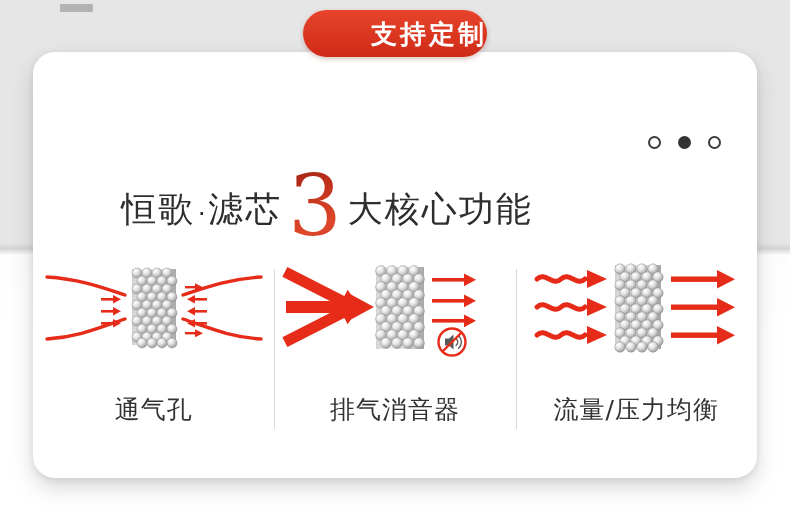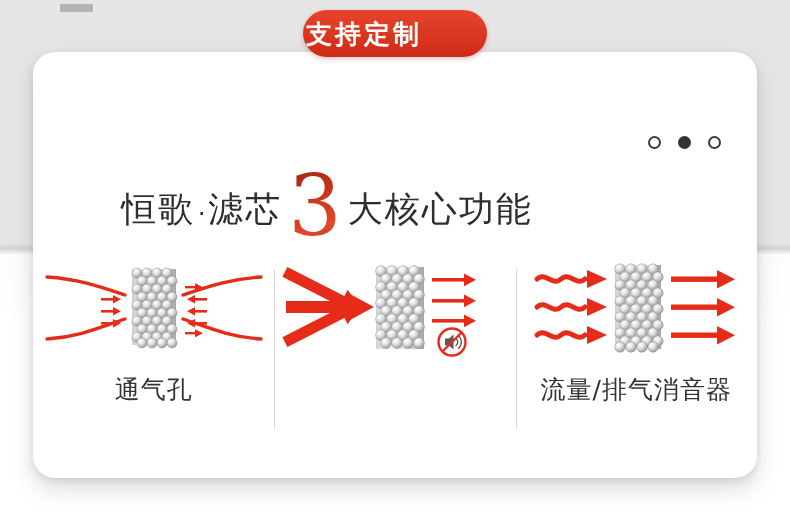--- a/index.html
+++ b/index.html
@@ -67,21 +67,21 @@
   
   .badge {
     position: absolute;
     left: 303px; top: 10px;
     width: 184px; height: 47px;
     border-radius: 24px;
     background: linear-gradient(180deg, #e8442c 0%, #dd3a23 40%, #cf2a16 100%);
     box-shadow: 0 2px 5px rgba(120,60,40,.30);
     display: flex;
     align-items: center;
-    justify-content: flex-start;
+    justify-content: flex-end;
     z-index: 6;
   }
   .badge-text {
     color: #ffffff;
     font-size: 26px;
     font-weight: bold;
     letter-spacing: 3px;
     text-indent: 3px;
     font-family: "DejaVu Sans", "Liberation Sans", sans-serif;
     line-height: 1;
@@ -162,21 +162,21 @@
   .divider.d2 { left: 483px; }
 
   .icon-wrap {
     width: 230px;
     height: 100px;
     position: relative;
   }
   .icon-wrap svg { display: block; }
 
   .feature-label {
-    margin-top: 16px;
+    margin-top: 36px;
     font-size: 25px;
     color: #333333;
     font-family: "DejaVu Sans", "Liberation Sans", sans-serif;
     letter-spacing: 1px;
     white-space: nowrap;
   }
 </style>
 </head>
 <body>
 
@@ -403,20 +403,21 @@
                 <polygon points="165,81.5 169,81.5 173.5,77.5 173.5,92.5 169,88.5 165,88.5"></polygon>
               </g>
               <g fill="none" stroke="#5a5a5a" stroke-width="1.4" stroke-linecap="round">
                 <path d="M176 81.5 C 178.4 83.6, 178.4 86.4, 176 88.5"></path>
                 <path d="M178.6 78.8 C 182.4 82.4, 182.4 87.6, 178.6 91.2"></path>
               </g>
               <line x1="163" y1="94" x2="181" y2="76" stroke="#e62b18" stroke-width="2.4" stroke-linecap="round"></line>
             </g>
           </svg>
         </div>
+        <div class="feature-label">排气消音器</div>
       </div>
 
       <div class="feature">
         <div class="icon-wrap">
           <svg width="230" height="100" viewBox="0 0 230 100">
             <defs>
               <radialGradient id="beadC" cx="35%" cy="30%" r="72%">
                 <stop offset="0%" stop-color="#ffffff"></stop>
                 <stop offset="45%" stop-color="#e3e3e3"></stop>
                 <stop offset="100%" stop-color="#9b9b9b"></stop>
@@ -490,18 +491,18 @@
             <g fill="#e62b18">
               <rect x="150" y="19.5" width="48" height="5.4"></rect>
               <polygon points="214,22.2 196,13 196,31.4"></polygon>
               <rect x="150" y="47.5" width="48" height="5.4"></rect>
               <polygon points="214,50.2 196,41 196,59.4"></polygon>
               <rect x="150" y="75.5" width="48" height="5.4"></rect>
               <polygon points="214,78.2 196,69 196,87.4"></polygon>
             </g>
           </svg>
         </div>
-        <div class="feature-label">流量/排气消音器</div>
+        <div class="feature-label">流量/压力均衡</div>
       </div>
 
     </div>
   </div>
 </div>
 
 </body></html>

